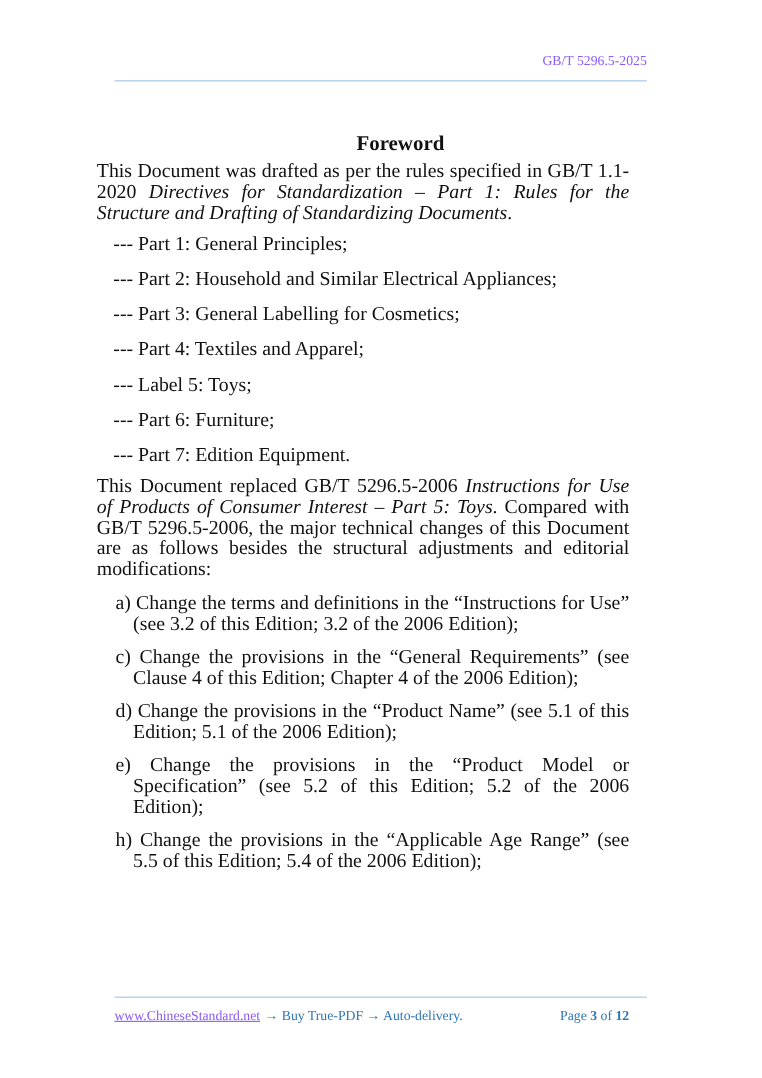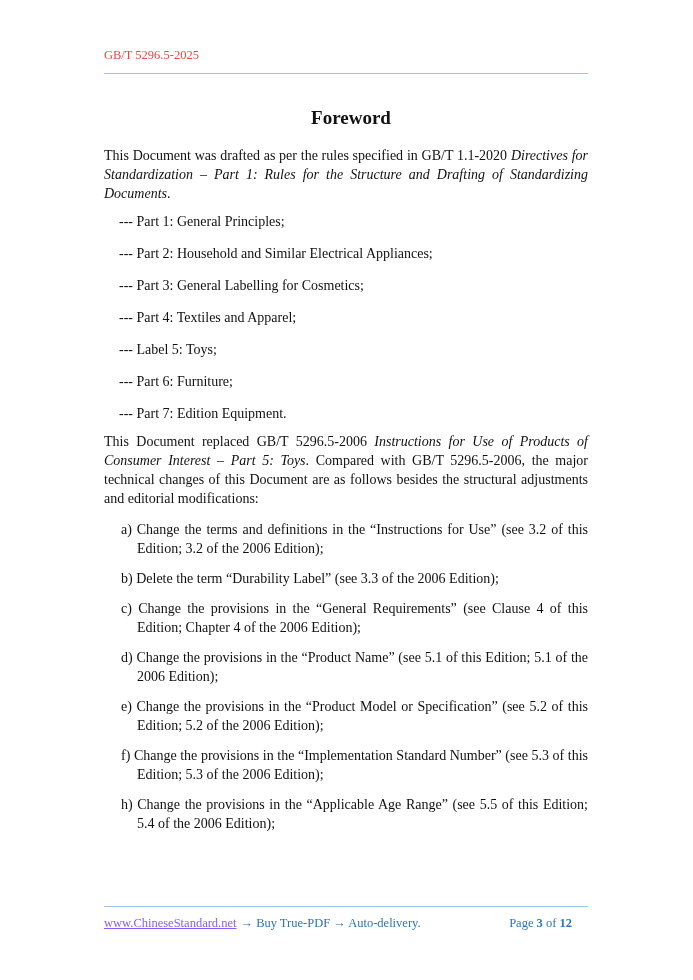--- a/index.html
+++ b/index.html
@@ -13,48 +13,48 @@
       position: relative;
       overflow: hidden;
       font-family: "Liberation Serif", "DejaVu Serif", serif;
       color: #111111;
     }
     .page-header {
       position: absolute;
       left: 104px;
       top: 48px;
       width: 484px;
-      text-align: left;
+      text-align: right;
       font-size: 12.5px;
-      color: #ef4444;
+      color: #8b5cf6;
     }
     .header-rule {
       position: absolute;
       left: 104px;
       top: 73px;
       width: 484px;
       height: 0;
       border-top: 1px solid #9dc3e6;
     }
     .title {
       position: absolute;
       left: 104px;
       top: 102px;
       width: 484px;
       text-align: center;
       font-size: 19px;
       font-weight: bold;
-      margin: 5px;
+      margin: 18px;
     }
     .body {
       position: absolute;
-      left: 104px;
+      left: 88px;
       top: 146px;
       width: 484px;
-      font-size: 14px;
+      font-size: 18px;
       line-height: 19px;
     }
     .para {
       margin: 0 0 9px 0;
       text-align: justify;
     }
     .para em { font-style: italic; }
     .part-item {
       margin: 0;
       padding-left: 15px;
@@ -114,25 +114,23 @@
     <p class="part-item">--- Part 4: Textiles and Apparel;</p>
     <p class="part-item">--- Label 5: Toys;</p>
     <p class="part-item">--- Part 6: Furniture;</p>
     <p class="part-item" style="height:26px">--- Part 7: Edition Equipment.</p>
   </div>
 
   <p class="para" style="margin-bottom:12px"><span>This Document replaced GB/T 5296.5-2006 </span><em>Instructions for Use of Products of Consumer Interest – Part 5: Toys</em><span>. Compared with GB/T 5296.5-2006, the major technical changes of this Document are as follows besides the structural adjustments and editorial modifications:</span></p>
 
   <div class="changes">
     <p class="change-item">a) Change the terms and definitions in the “Instructions for Use” (see 3.2 of this Edition; 3.2 of the 2006 Edition);</p>
-    <p class="change-item">b) Delete the term “Durability Label” (see 3.3 of the 2006 Edition);</p>
     <p class="change-item">c) Change the provisions in the “General Requirements” (see Clause 4 of this Edition; Chapter 4 of the 2006 Edition);</p>
     <p class="change-item">d) Change the provisions in the “Product Name” (see 5.1 of this Edition; 5.1 of the 2006 Edition);</p>
     <p class="change-item">e) Change the provisions in the “Product Model or Specification” (see 5.2 of this Edition; 5.2 of the 2006 Edition);</p>
-    <p class="change-item">f) Change the provisions in the “Implementation Standard Number” (see 5.3 of this Edition; 5.3 of the 2006 Edition);</p>
     <p class="change-item">h) Change the provisions in the “Applicable Age Range” (see 5.5 of this Edition; 5.4 of the 2006 Edition);</p>
   </div>
 </div>
 
 <div class="footer-rule"></div>
 
 <div class="footer">
   <div class="footer-left">
     <a class="footer-link">www.ChineseStandard.net</a><span style="margin-left:4px">→</span><span> Buy True-PDF </span><span>→</span><span> Auto-delivery.</span>
   </div>

